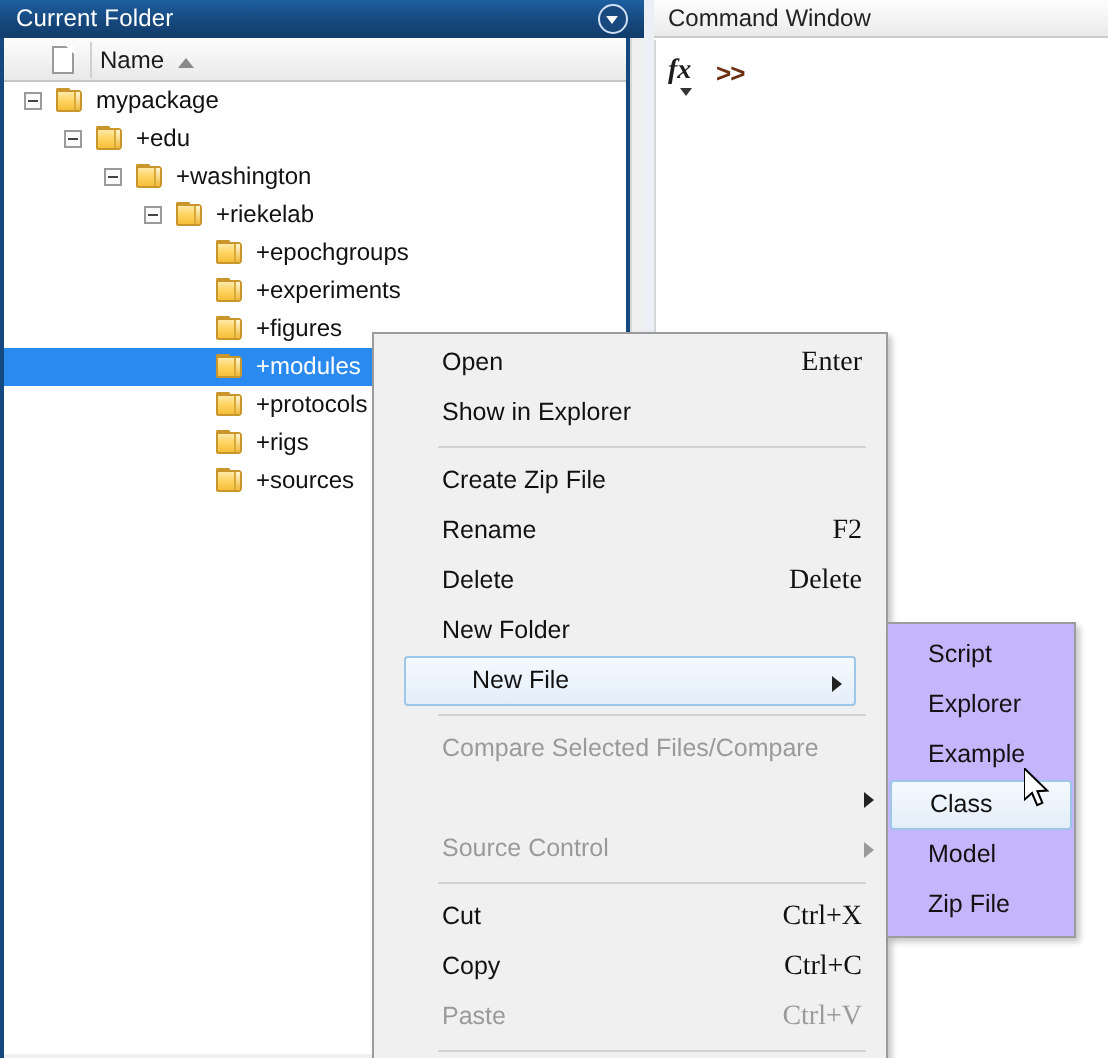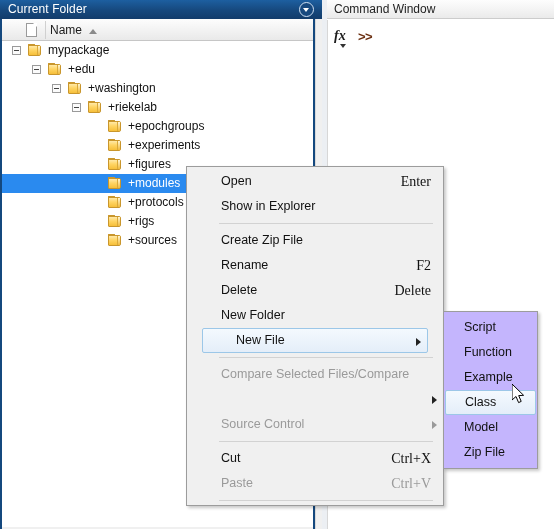--- a/index.html
+++ b/index.html
@@ -510,27 +510,28 @@
       <div class="ctx-item"><span>Rename</span><span class="ctx-shortcut">F2</span></div>
       <div class="ctx-item"><span>Delete</span><span class="ctx-shortcut">Delete</span></div>
       <div class="ctx-item"><span>New Folder</span></div>
       <div class="ctx-item highlight"><span>New File</span><span class="ctx-arrow"></span></div>
       <div class="ctx-sep"></div>
       <div class="ctx-item disabled"><span>Compare Selected Files/Compare</span></div>
       <div class="ctx-item"><span class="ctx-arrow"></span></div>
       <div class="ctx-item disabled"><span>Source Control</span><span class="ctx-arrow"></span></div>
       <div class="ctx-sep"></div>
       <div class="ctx-item"><span>Cut</span><span class="ctx-shortcut">Ctrl+X</span></div>
+      <div class="ctx-item"><span>Copy</span><span class="ctx-shortcut">Ctrl+C</span></div>
       <div class="ctx-item disabled"><span>Paste</span><span class="ctx-shortcut">Ctrl+V</span></div>
       <div class="ctx-sep"></div>
     </div>
 
   <div class="sub-menu" id="sub-menu">
       <div class="sub-item"><span>Script</span></div>
-      <div class="sub-item"><span>Function</span></div>
+      <div class="sub-item"><span>Explorer</span></div>
       <div class="sub-item"><span>Example</span></div>
       <div class="sub-item highlight"><span>Class</span></div>
       <div class="sub-item"><span>Model</span></div>
       <div class="sub-item"><span>Zip File</span></div>
     </div>
 
   <div class="cursor">
     <svg width="14" height="21" viewBox="0 0 14 21">
       <polygon points="0,0 0,16 4,12.5 6.6,18.6 9.2,17.4 6.7,11.6 11.6,11.3" fill="#ffffff" stroke="#000000" stroke-width="1"></polygon>
     </svg>

